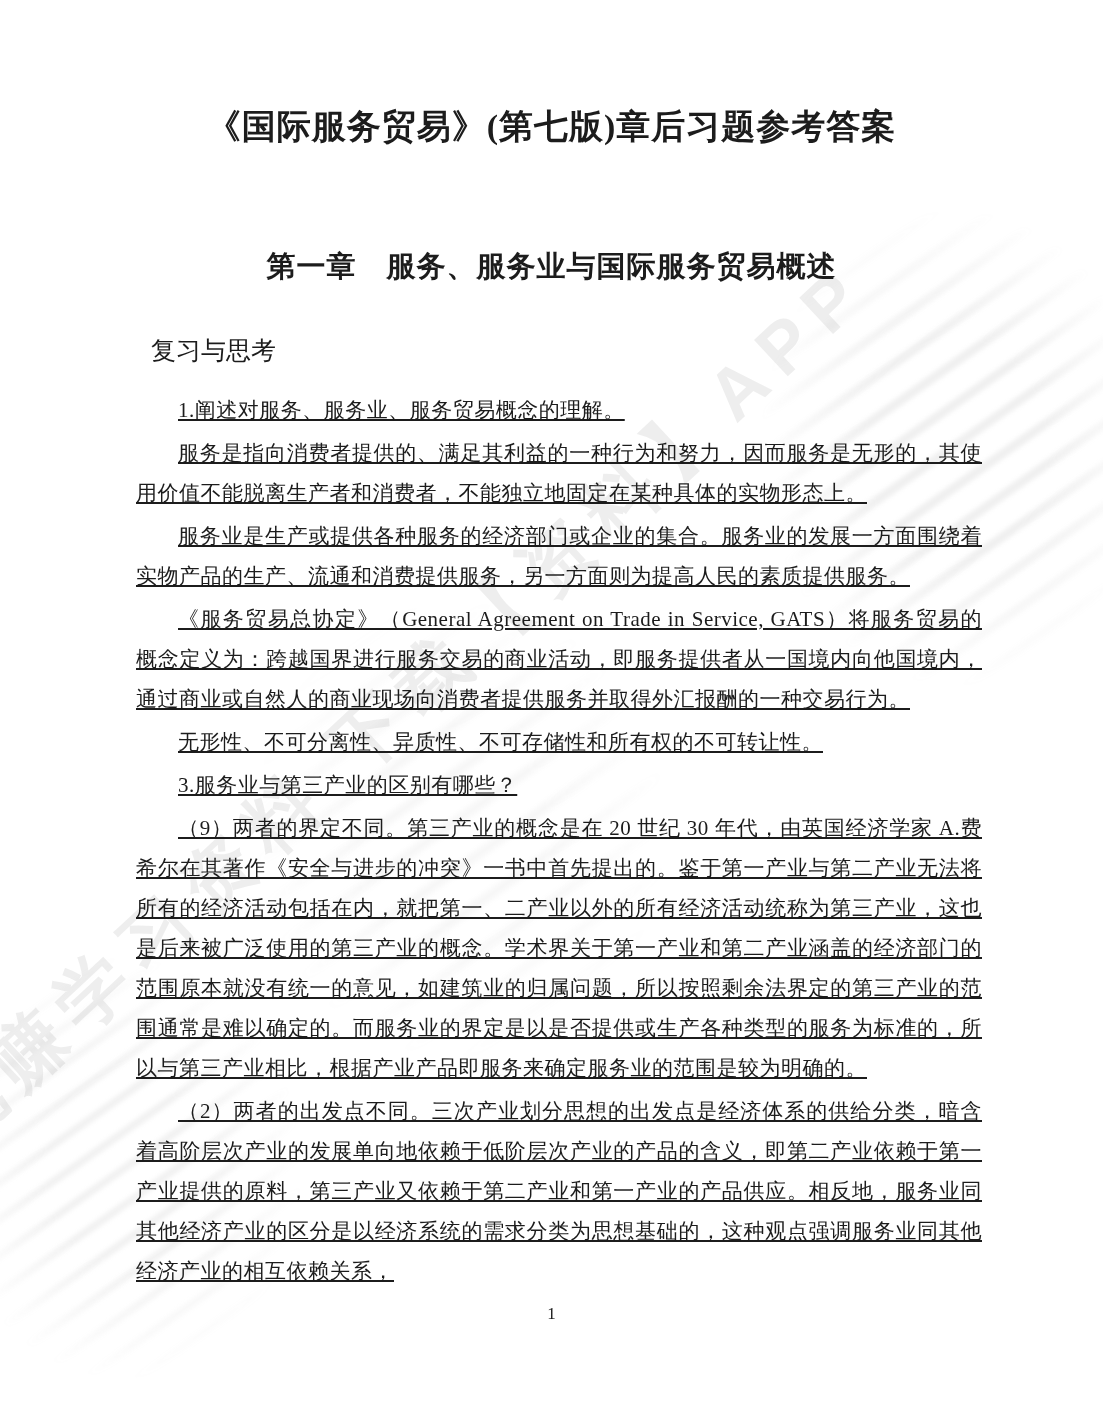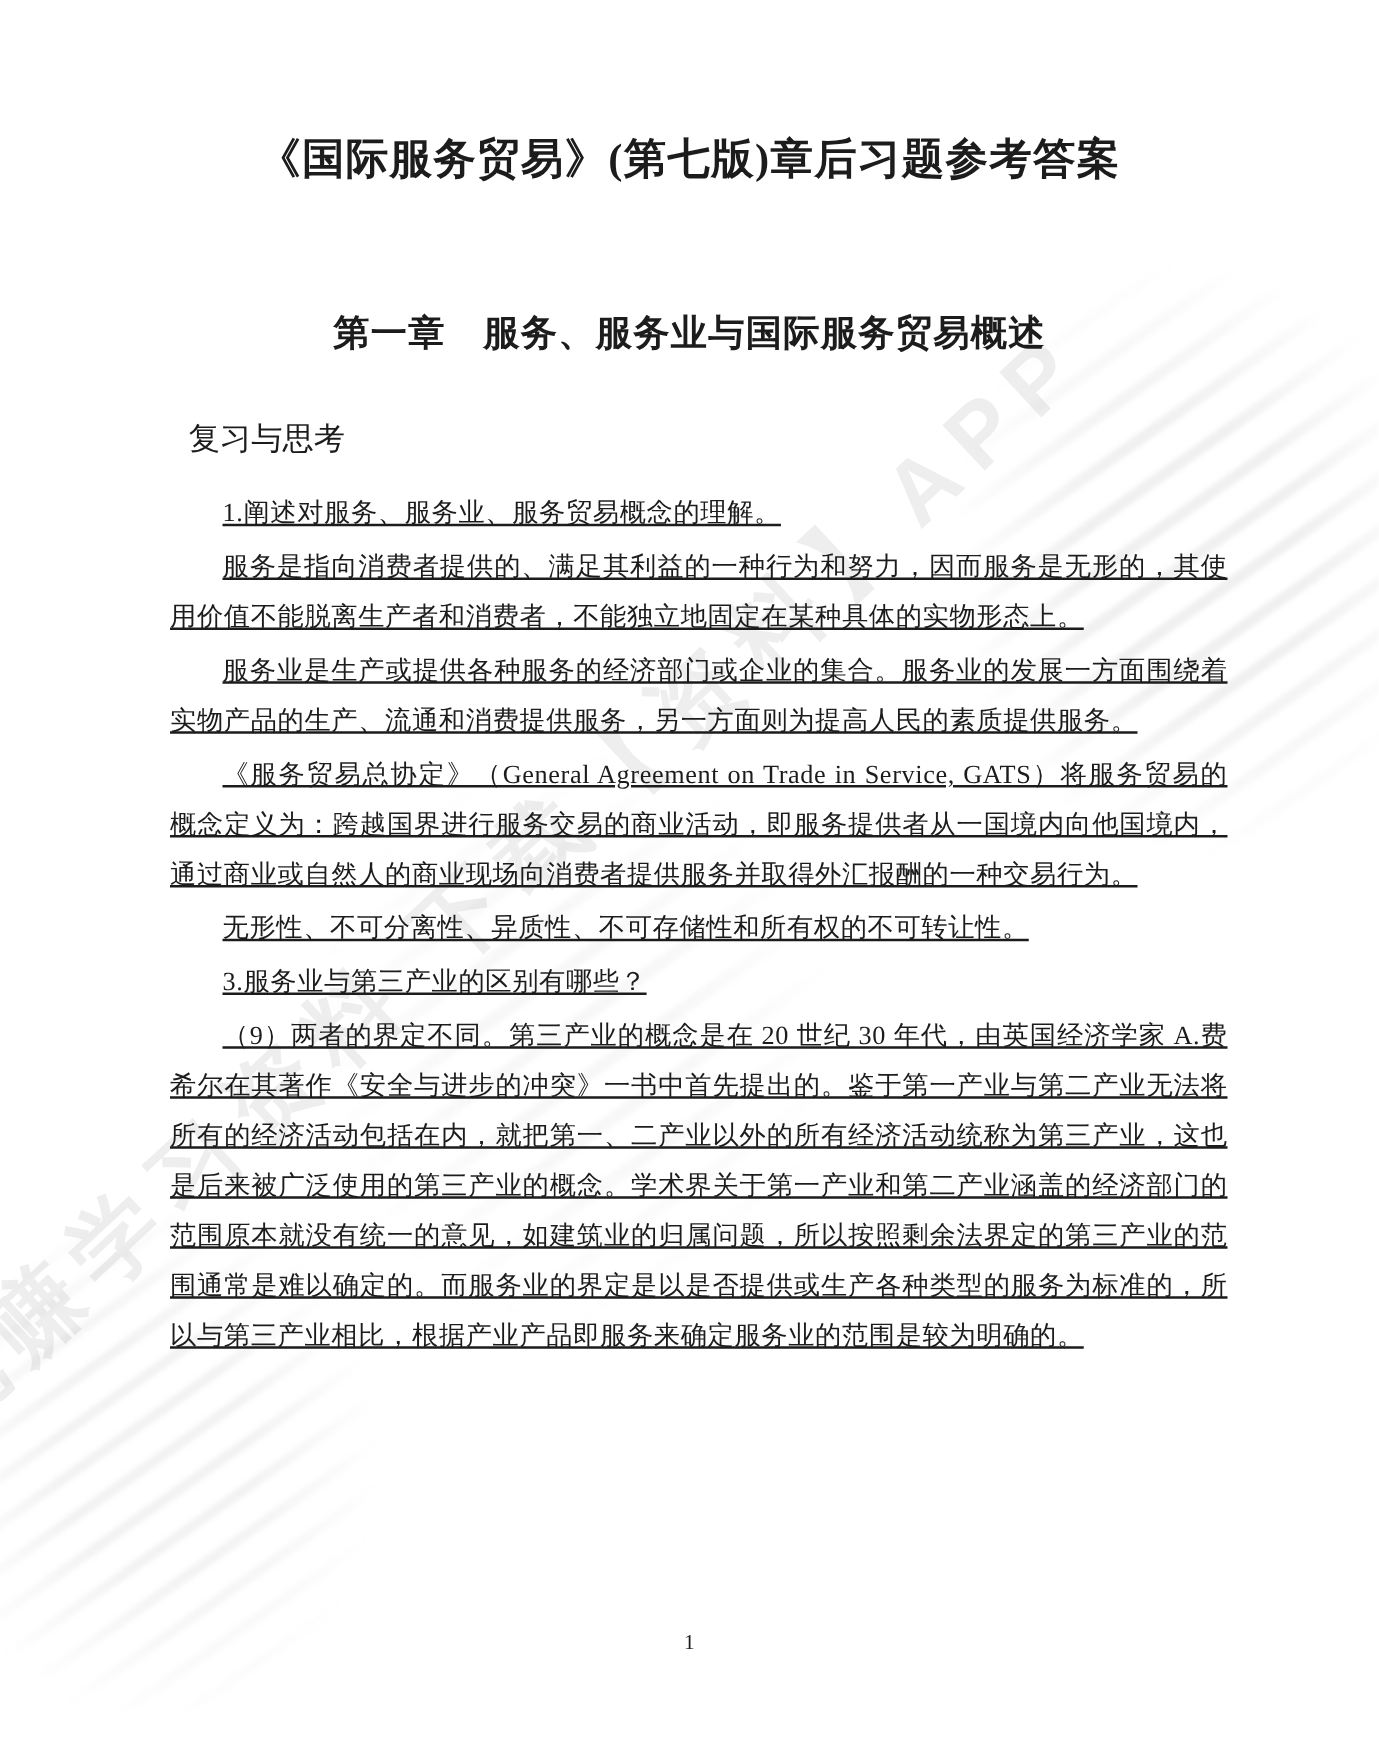--- a/index.html
+++ b/index.html
@@ -140,17 +140,18 @@
   <div class="section-heading">复习与思考</div>
 
   <div class="doc-body">
       <p>1.阐述对服务、服务业、服务贸易概念的理解。</p>
       <p>服务是指向消费者提供的、满足其利益的一种行为和努力，因而服务是无形的，其使用价值不能脱离生产者和消费者，不能独立地固定在某种具体的实物形态上。</p>
       <p>服务业是生产或提供各种服务的经济部门或企业的集合。服务业的发展一方面围绕着实物产品的生产、流通和消费提供服务，另一方面则为提高人民的素质提供服务。</p>
       <p>《服务贸易总协定》（General Agreement on Trade in Service, GATS）将服务贸易的概念定义为：跨越国界进行服务交易的商业活动，即服务提供者从一国境内向他国境内，通过商业或自然人的商业现场向消费者提供服务并取得外汇报酬的一种交易行为。</p>
       <p>无形性、不可分离性、异质性、不可存储性和所有权的不可转让性。</p>
       <p>3.服务业与第三产业的区别有哪些？</p>
       <p>（9）两者的界定不同。第三产业的概念是在 20 世纪 30 年代，由英国经济学家 A.费希尔在其著作《安全与进步的冲突》一书中首先提出的。鉴于第一产业与第二产业无法将所有的经济活动包括在内，就把第一、二产业以外的所有经济活动统称为第三产业，这也是后来被广泛使用的第三产业的概念。学术界关于第一产业和第二产业涵盖的经济部门的范围原本就没有统一的意见，如建筑业的归属问题，所以按照剩余法界定的第三产业的范围通常是难以确定的。而服务业的界定是以是否提供或生产各种类型的服务为标准的，所以与第三产业相比，根据产业产品即服务来确定服务业的范围是较为明确的。</p>
+      <p>（2）两者的出发点不同。三次产业划分思想的出发点是经济体系的供给分类，暗含着高阶层次产业的发展单向地依赖于低阶层次产业的产品的含义，即第二产业依赖于第一产业提供的原料，第三产业又依赖于第二产业和第一产业的产品供应。相反地，服务业同其他经济产业的区分是以经济系统的需求分类为思想基础的，这种观点强调服务业同其他经济产业的相互依赖关系，</p>
     </div>
 
   <div class="page-number">1</div>
 
 </div>
 
 </body></html>

